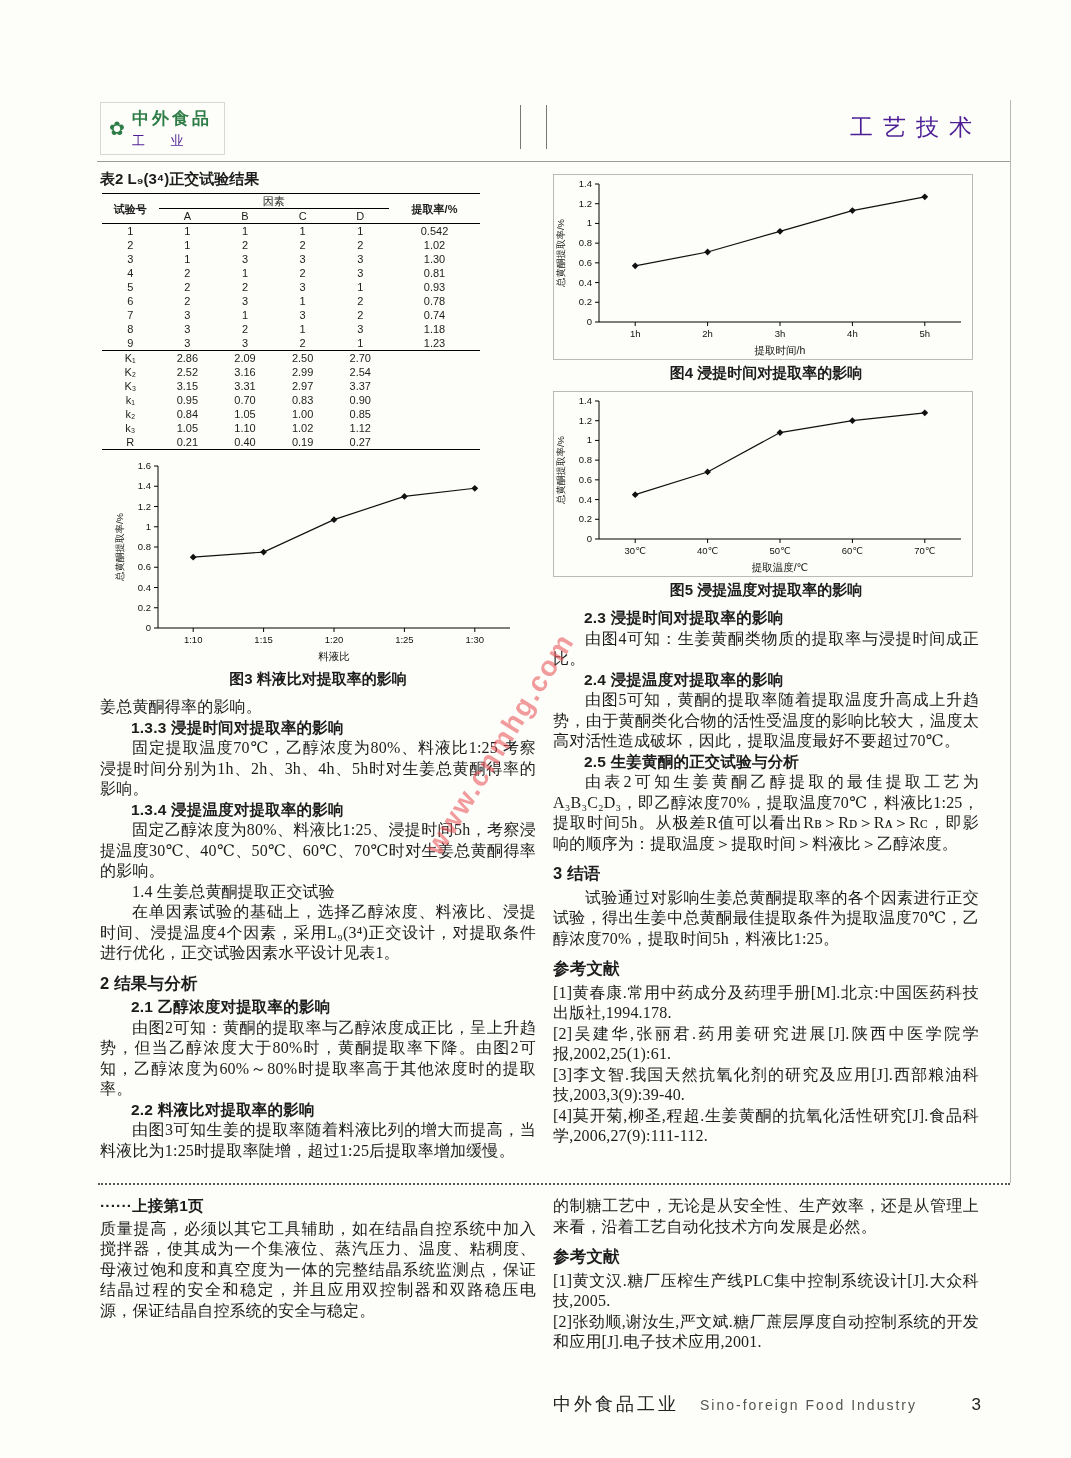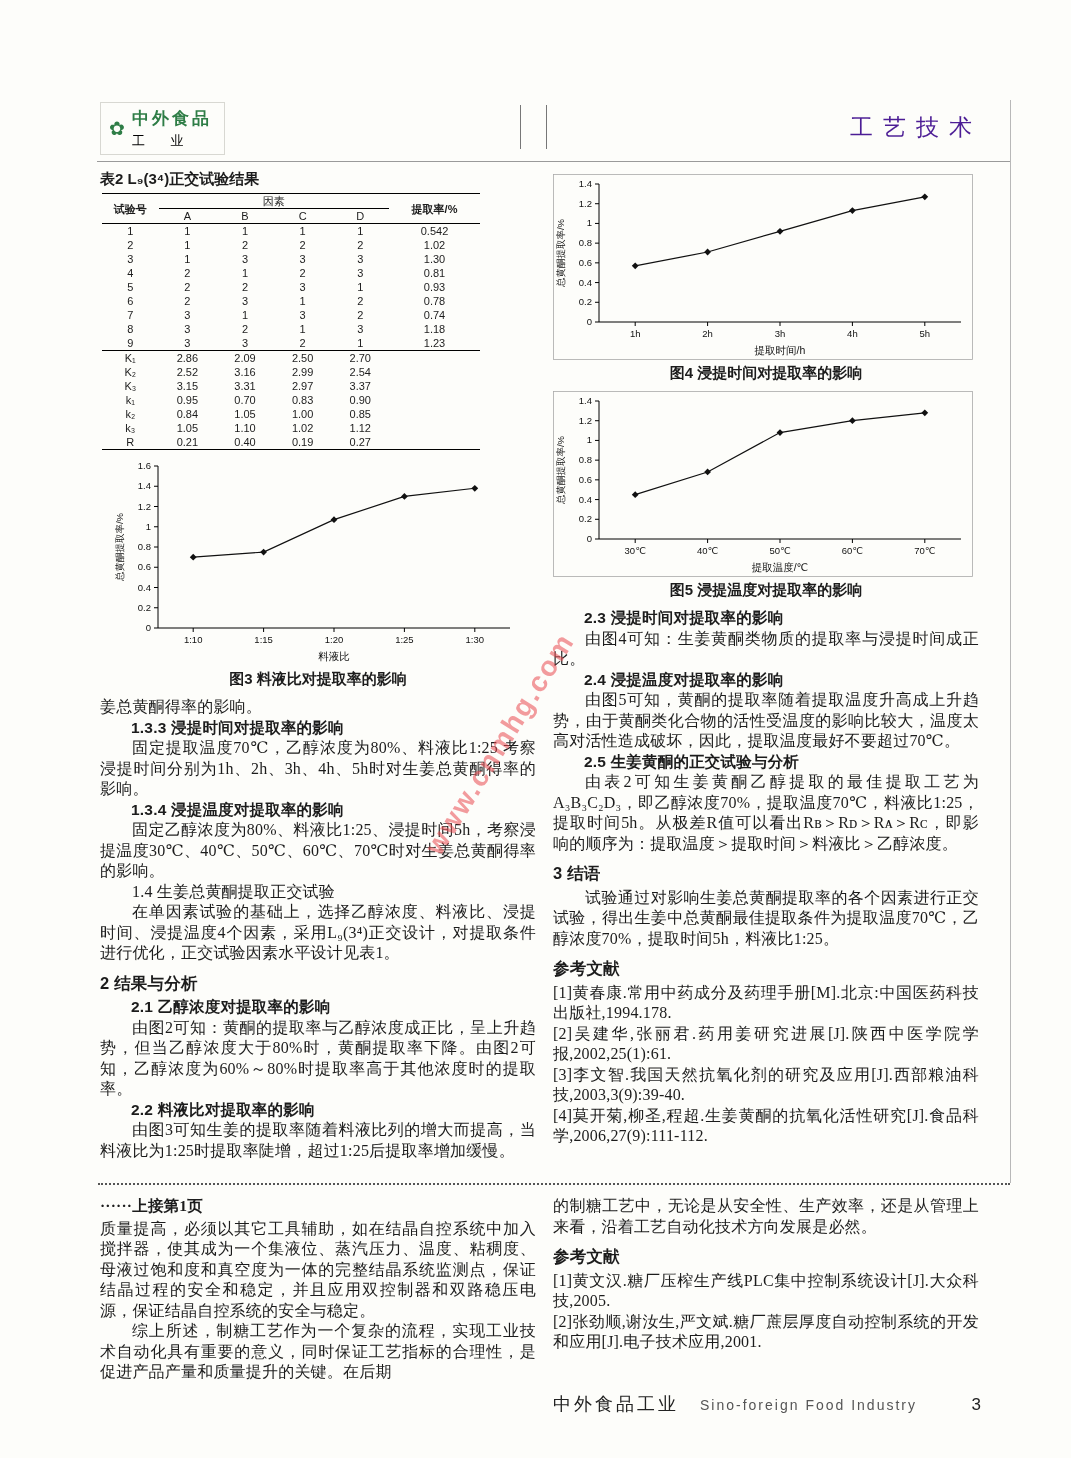--- a/index.html
+++ b/index.html
@@ -6,21 +6,21 @@
   .page{position:relative;width:1071px;height:1458px;margin:0 auto;background:#fdfdfa;
         font-family:"Liberation Serif","DejaVu Serif",serif;color:#1c1c1c;overflow:hidden;}
 
   
   .header{position:absolute;left:100px;top:100px;width:910px;height:60px;}
   .logo{position:absolute;left:0;top:2px;display:flex;align-items:center;gap:7px;
         padding:4px 12px 4px 8px;border:1px solid #d8d8d2;}
   .logo-icon{color:#2e7d46;font-size:19px;line-height:1;}
   .logo-title{color:#2e7d46;font-weight:bold;font-size:17px;letter-spacing:3px;
               font-family:"Liberation Sans","DejaVu Sans",sans-serif;}
-  .logo-sub{color:#000000;font-size:13px;letter-spacing:11px;margin-top:2px;
+  .logo-sub{color:#4c1d95;font-size:13px;letter-spacing:11px;margin-top:2px;
             font-family:"Liberation Sans","DejaVu Sans",sans-serif;}
   .hbar{position:absolute;top:5px;height:44px;border-left:1.5px solid #777;}
   .hbar.b1{left:420px;} .hbar.b2{left:446px;}
   .section-label{position:absolute;right:28px;top:12px;font-size:23px;letter-spacing:10px;
                  color:#4c1d95;font-family:"Liberation Sans","DejaVu Sans",sans-serif;}
   .header-rule{position:absolute;left:97px;top:161px;width:913px;border-top:1.5px solid #9a9a9a;}
   .right-rule{position:absolute;left:1010px;top:100px;height:1083px;border-left:1px solid #b8b8b8;}
 
   
   #left-col{position:absolute;left:100px;top:168px;width:436px;}
@@ -48,21 +48,21 @@
   
   .para{margin:0;font-size:16px;line-height:20.5px;text-align:justify;letter-spacing:0.2px;}
   .para.body{text-indent:2em;}
   .para.cont{text-indent:0;}
   .para.sub{text-indent:2em;font-weight:bold;font-size:15.5px;
             font-family:"Liberation Sans","DejaVu Sans",sans-serif;}
   .para.h2{text-indent:0;font-weight:bold;font-size:16.5px;margin:9px 0 4px 0;
            font-family:"Liberation Sans","DejaVu Sans",sans-serif;}
   .para.ref{text-indent:0;}
   .para.contlabel{text-indent:0;font-weight:bold;font-size:15.5px;margin-bottom:2px;
-           font-family:Liberation Serif, serif;}
+           font-family:Liberation Sans, sans-serif;}
 
   
   .watermark{position:absolute;left:350px;top:728px;width:300px;text-align:center;
              color:rgba(233,75,80,0.55);font-size:28px;font-weight:bold;letter-spacing:2px;
              font-family:"Liberation Sans","DejaVu Sans",sans-serif;
              transform:rotate(-58deg);pointer-events:none;}
 
   
   .separator{position:absolute;left:98px;top:1183px;width:912px;border-top:2px dotted #555;}
   #bottom{position:absolute;left:100px;top:1196px;width:910px;display:flex;gap:17px;}
@@ -416,21 +416,20 @@
   </div>
 
   <div class="watermark">www.cnmhg.com</div>
 
   <div class="separator"></div>
   <div id="bottom">
     <div id="bottom-left">
       <p class="para contlabel">······上接第1页</p>
       <div id="bottom-left-paras">
           <p class="para cont">质量提高，必须以其它工具辅助，如在结晶自控系统中加入搅拌器，使其成为一个集液位、蒸汽压力、温度、粘稠度、母液过饱和度和真空度为一体的完整结晶系统监测点，保证结晶过程的安全和稳定，并且应用双控制器和双路稳压电源，保证结晶自控系统的安全与稳定。</p>
-          <p class="para body">综上所述，制糖工艺作为一个复杂的流程，实现工业技术自动化具有重要的意义，同时保证工艺指标的合理性，是促进产品产量和质量提升的关键。在后期</p>
         </div>
     </div>
     <div id="bottom-right">
       <div id="bottom-right-paras">
           <p class="para cont">的制糖工艺中，无论是从安全性、生产效率，还是从管理上来看，沿着工艺自动化技术方向发展是必然。</p>
           <p class="para h2">参考文献</p>
           <p class="para ref">[1]黄文汉.糖厂压榨生产线PLC集中控制系统设计[J].大众科技,2005.</p>
           <p class="para ref">[2]张劲顺,谢汝生,严文斌.糖厂蔗层厚度自动控制系统的开发和应用[J].电子技术应用,2001.</p>
         </div>
     </div>

